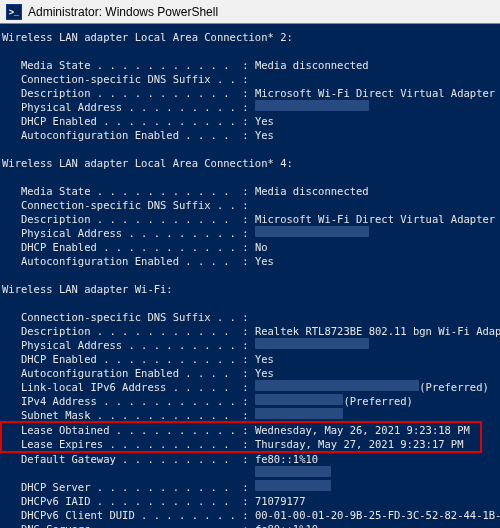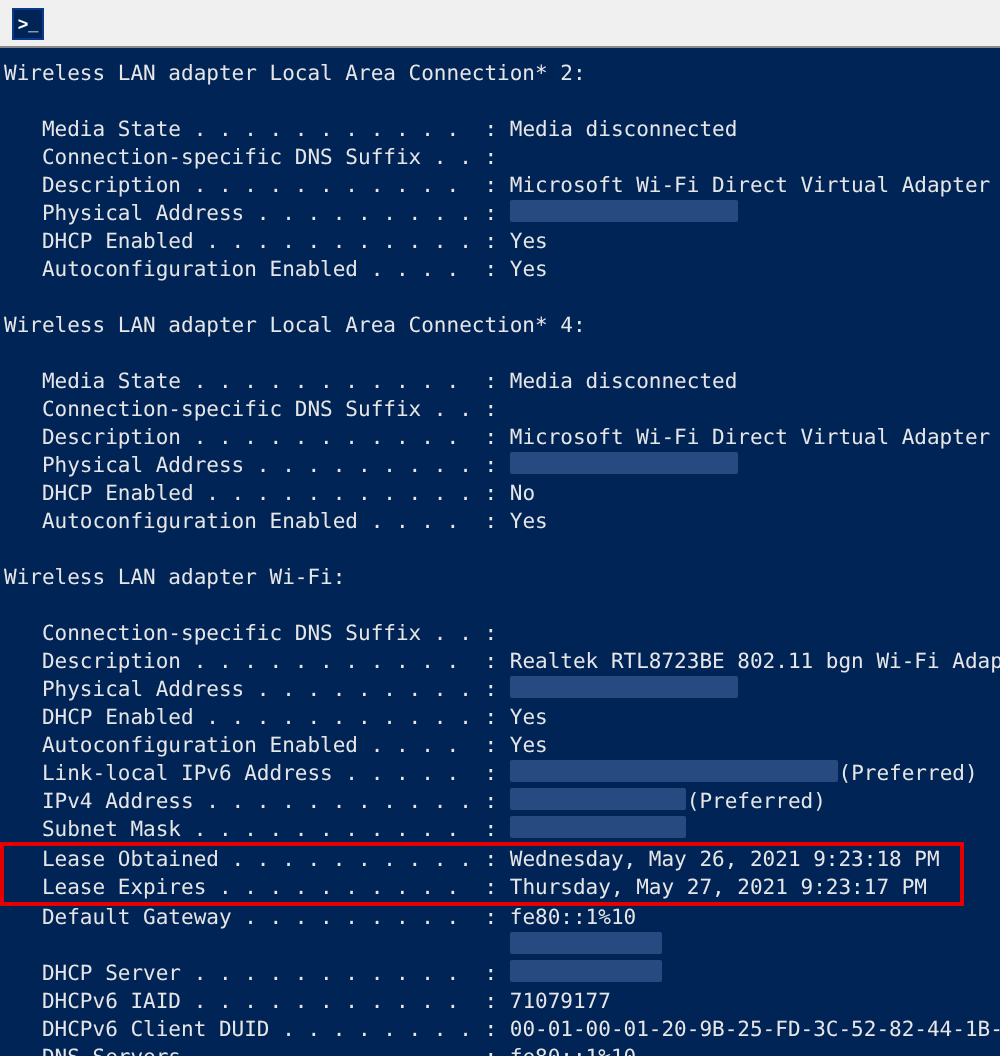--- a/index.html
+++ b/index.html
@@ -52,15 +52,16 @@
     border:2px solid #e20000;
     margin:-1px 16px -1px -2px;
     padding:0 0 0 0;
   }
 </style>
 </head>
 <body>
 
 <div class="titlebar">
   <span class="ps-icon">&gt;_</span>
+  <span>Administrator: Windows PowerShell</span>
 </div>
 
 <div class="term" id="term"><div>Wireless LAN adapter Local Area Connection* 2:</div><div> </div><div class="kv"><span>   Media State . . . . . . . . . . .  : </span><span>Media disconnected</span></div><div class="kv"><span>   Connection-specific DNS Suffix . . : </span><span></span></div><div class="kv"><span>   Description . . . . . . . . . . .  : </span><span>Microsoft Wi-Fi Direct Virtual Adapter</span></div><div class="kv"><span>   Physical Address . . . . . . . . . : </span><span class="redact">XXXXXXXXXXXXXXXXXX</span></div><div class="kv"><span>   DHCP Enabled . . . . . . . . . . . : </span><span>Yes</span></div><div class="kv"><span>   Autoconfiguration Enabled . . . .  : </span><span>Yes</span></div><div> </div><div>Wireless LAN adapter Local Area Connection* 4:</div><div> </div><div class="kv"><span>   Media State . . . . . . . . . . .  : </span><span>Media disconnected</span></div><div class="kv"><span>   Connection-specific DNS Suffix . . : </span><span></span></div><div class="kv"><span>   Description . . . . . . . . . . .  : </span><span>Microsoft Wi-Fi Direct Virtual Adapter #3</span></div><div class="kv"><span>   Physical Address . . . . . . . . . : </span><span class="redact">XXXXXXXXXXXXXXXXXX</span></div><div class="kv"><span>   DHCP Enabled . . . . . . . . . . . : </span><span>No</span></div><div class="kv"><span>   Autoconfiguration Enabled . . . .  : </span><span>Yes</span></div><div> </div><div>Wireless LAN adapter Wi-Fi:</div><div> </div><div class="kv"><span>   Connection-specific DNS Suffix . . : </span><span></span></div><div class="kv"><span>   Description . . . . . . . . . . .  : </span><span>Realtek RTL8723BE 802.11 bgn Wi-Fi Adapter</span></div><div class="kv"><span>   Physical Address . . . . . . . . . : </span><span class="redact">XXXXXXXXXXXXXXXXXX</span></div><div class="kv"><span>   DHCP Enabled . . . . . . . . . . . : </span><span>Yes</span></div><div class="kv"><span>   Autoconfiguration Enabled . . . .  : </span><span>Yes</span></div><div class="kv"><span>   Link-local IPv6 Address . . . . .  : </span><span class="redact">XXXXXXXXXXXXXXXXXXXXXXXXXX</span><span>(Preferred)</span></div><div class="kv"><span>   IPv4 Address . . . . . . . . . . . : </span><span class="redact">XXXXXXXXXXXXXX</span><span>(Preferred)</span></div><div class="kv"><span>   Subnet Mask . . . . . . . . . . .  : </span><span class="redact">XXXXXXXXXXXXXX</span></div><div class="highlight-box"><div class="kv"><span>   Lease Obtained . . . . . . . . . . : </span><span>Wednesday, May 26, 2021 9:23:18 PM</span></div><div class="kv"><span>   Lease Expires . . . . . . . . . .  : </span><span>Thursday, May 27, 2021 9:23:17 PM</span></div></div><div class="kv"><span>   Default Gateway . . . . . . . . .  : </span><span>fe80::1%10</span></div><div class="kv"><span>                                        </span><span class="redact">XXXXXXXXXXXX</span></div><div class="kv"><span>   DHCP Server . . . . . . . . . . .  : </span><span class="redact">XXXXXXXXXXXX</span></div><div class="kv"><span>   DHCPv6 IAID . . . . . . . . . . .  : </span><span>71079177</span></div><div class="kv"><span>   DHCPv6 Client DUID . . . . . . . . : </span><span>00-01-00-01-20-9B-25-FD-3C-52-82-44-1B-16</span></div><div class="kv"><span>   DNS Servers . . . . . . . . . . .  : </span><span>fe80::1%10</span></div></div>
 
 </body></html>

